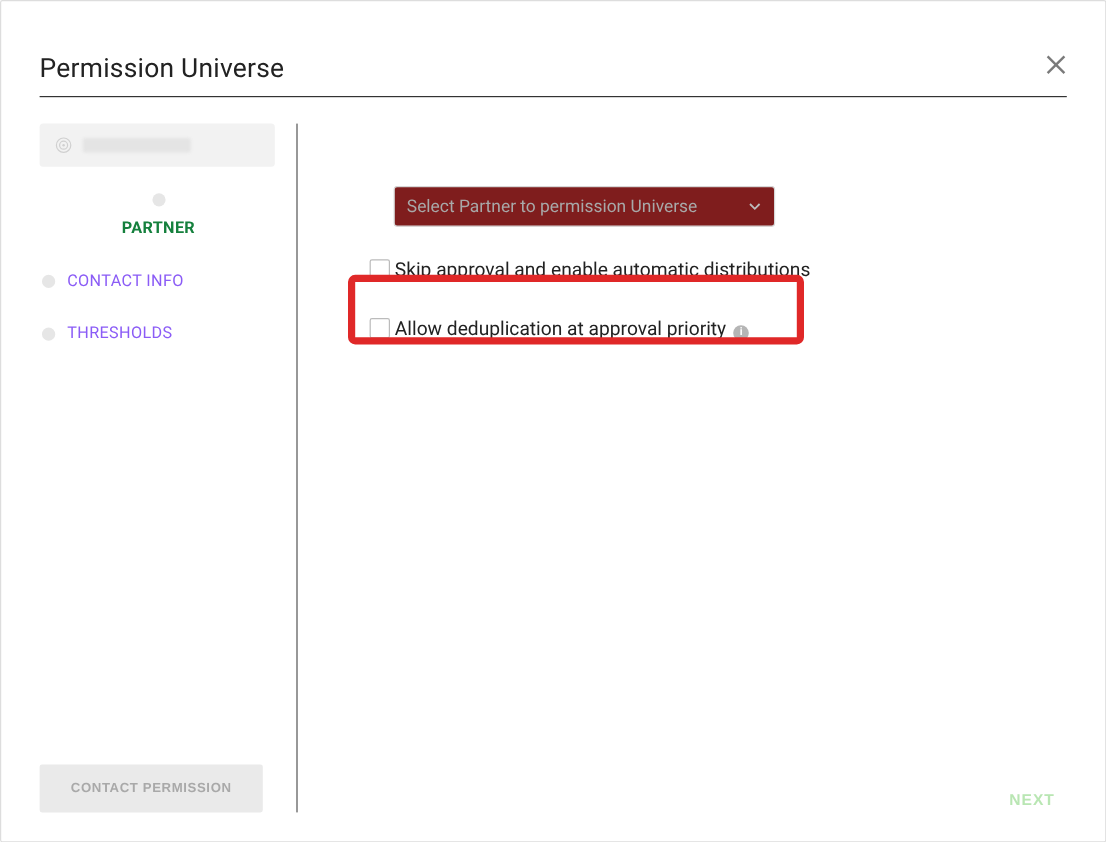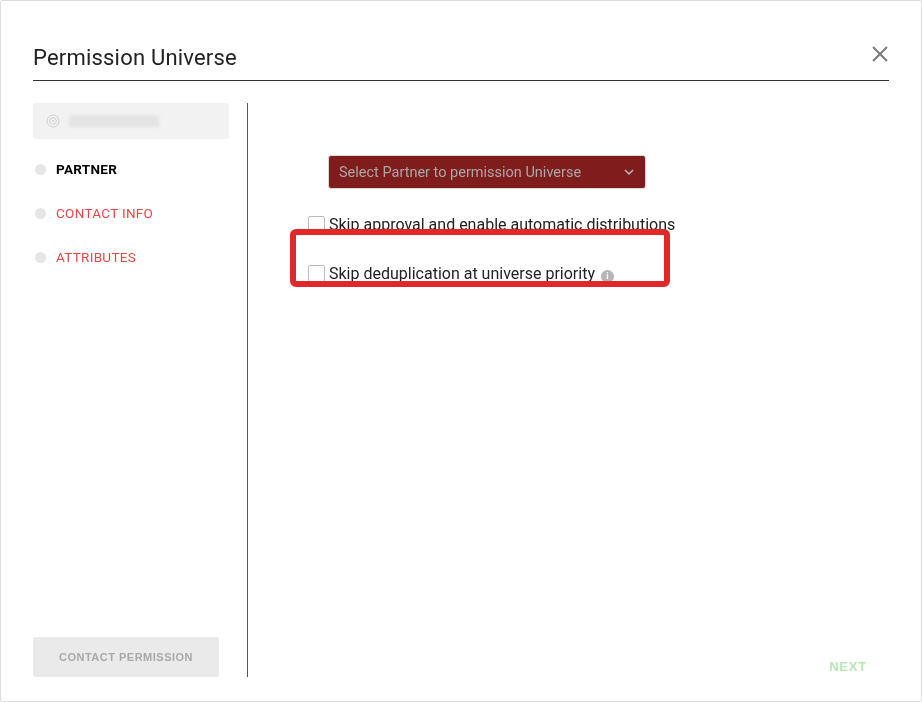--- a/index.html
+++ b/index.html
@@ -82,33 +82,34 @@
       gap: 28px;
       flex: 1;
       padding-left: 2px;
     }
     .step-item {
       display: flex;
       align-items: center;
       gap: 10px;
       font-size: 13.5px;
       letter-spacing: 0.3px;
-      color: #ef4444;
+      color: #8b5cf6;
       cursor: pointer;
     }
     .step-dot {
       width: 11px;
       height: 11px;
       border-radius: 50%;
       background: #e6e6e6;
       flex-shrink: 0;
     }
     .step-item.active {
       font-weight: 700;
-      color: #000000;
+      color: #15803d;
+      flex-direction: column;
     }
     .confirm-btn {
       margin-top: auto;
       background: #eaeaea;
       border: none;
       color: #a9a9a9;
       font-size: 11px;
       font-weight: 700;
       letter-spacing: 0.5px;
       padding: 14px 0;
@@ -175,21 +176,21 @@
     }
     .highlight-frame {
       position: absolute;
       border: 6px solid #e02828;
       border-radius: 6px;
       pointer-events: none;
     }
     .footer {
       position: absolute;
       bottom: 26px;
-      right: 54px;
+      right: 42px;
     }
     .next-btn {
       background: none;
       border: none;
       color: #b9e6b3;
       font-size: 13px;
       font-weight: 700;
       letter-spacing: 0.8px;
       cursor: not-allowed;
     }
@@ -223,21 +224,21 @@
         <li class="step-item active">
           <span class="step-dot"></span>
           <span>PARTNER</span>
         </li>
         <li class="step-item">
           <span class="step-dot"></span>
           <span>CONTACT INFO</span>
         </li>
         <li class="step-item">
           <span class="step-dot"></span>
-          <span>ATTRIBUTES</span>
+          <span>THRESHOLDS</span>
         </li>
       </ul>
 
       <button class="confirm-btn">CONTACT PERMISSION</button>
     </aside>
 
     <main class="main">
       <div class="select-wrap">
         <span>Select Partner to permission Universe</span>
         <svg class="chevron" width="12" height="12" viewBox="0 0 12 12">
@@ -246,21 +247,21 @@
       </div>
 
       <div class="checkbox-row">
         <div class="checkbox-box"></div>
         <span class="checkbox-label">Skip approval and enable automatic distributions</span>
       </div>
 
       <div class="checkbox-row">
         <div class="checkbox-box"></div>
         <span class="checkbox-label">
-          <span>Skip deduplication at universe priority</span>
+          <span>Allow deduplication at approval priority</span>
           <span class="info-icon">i</span>
         </span>
       </div>
     </main>
   </div>
 
   <div class="footer">
     <button class="next-btn">NEXT</button>
   </div>
 </div>

